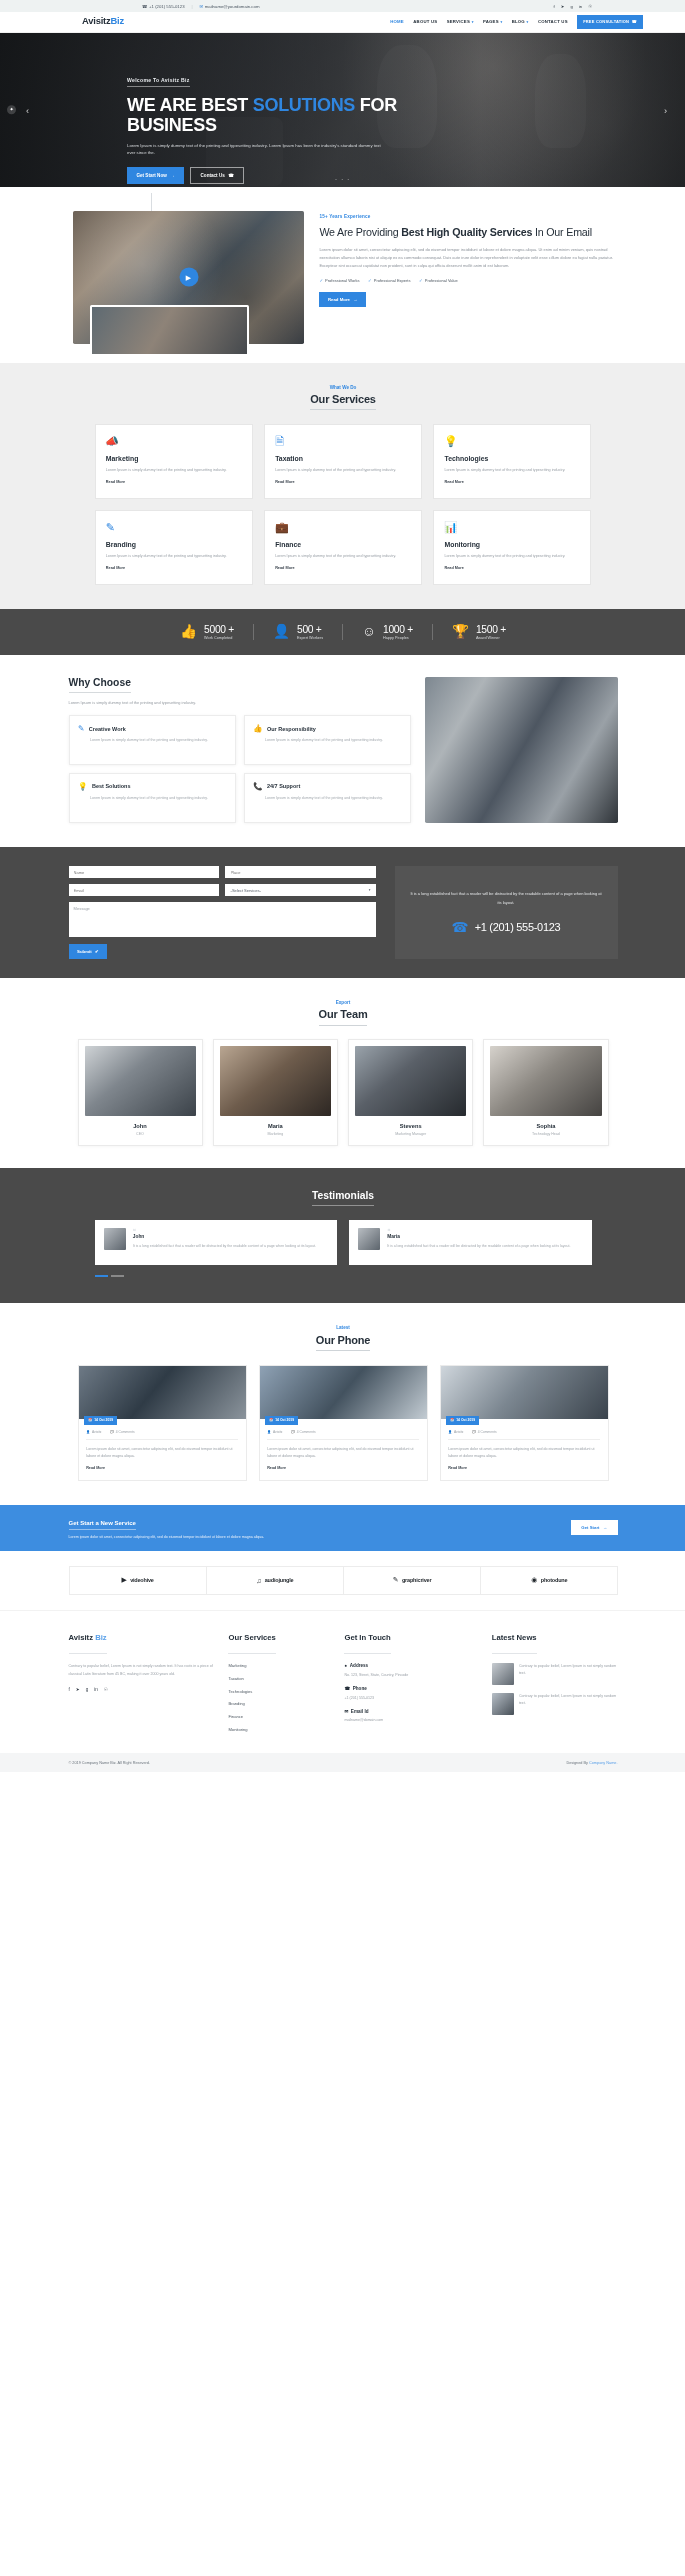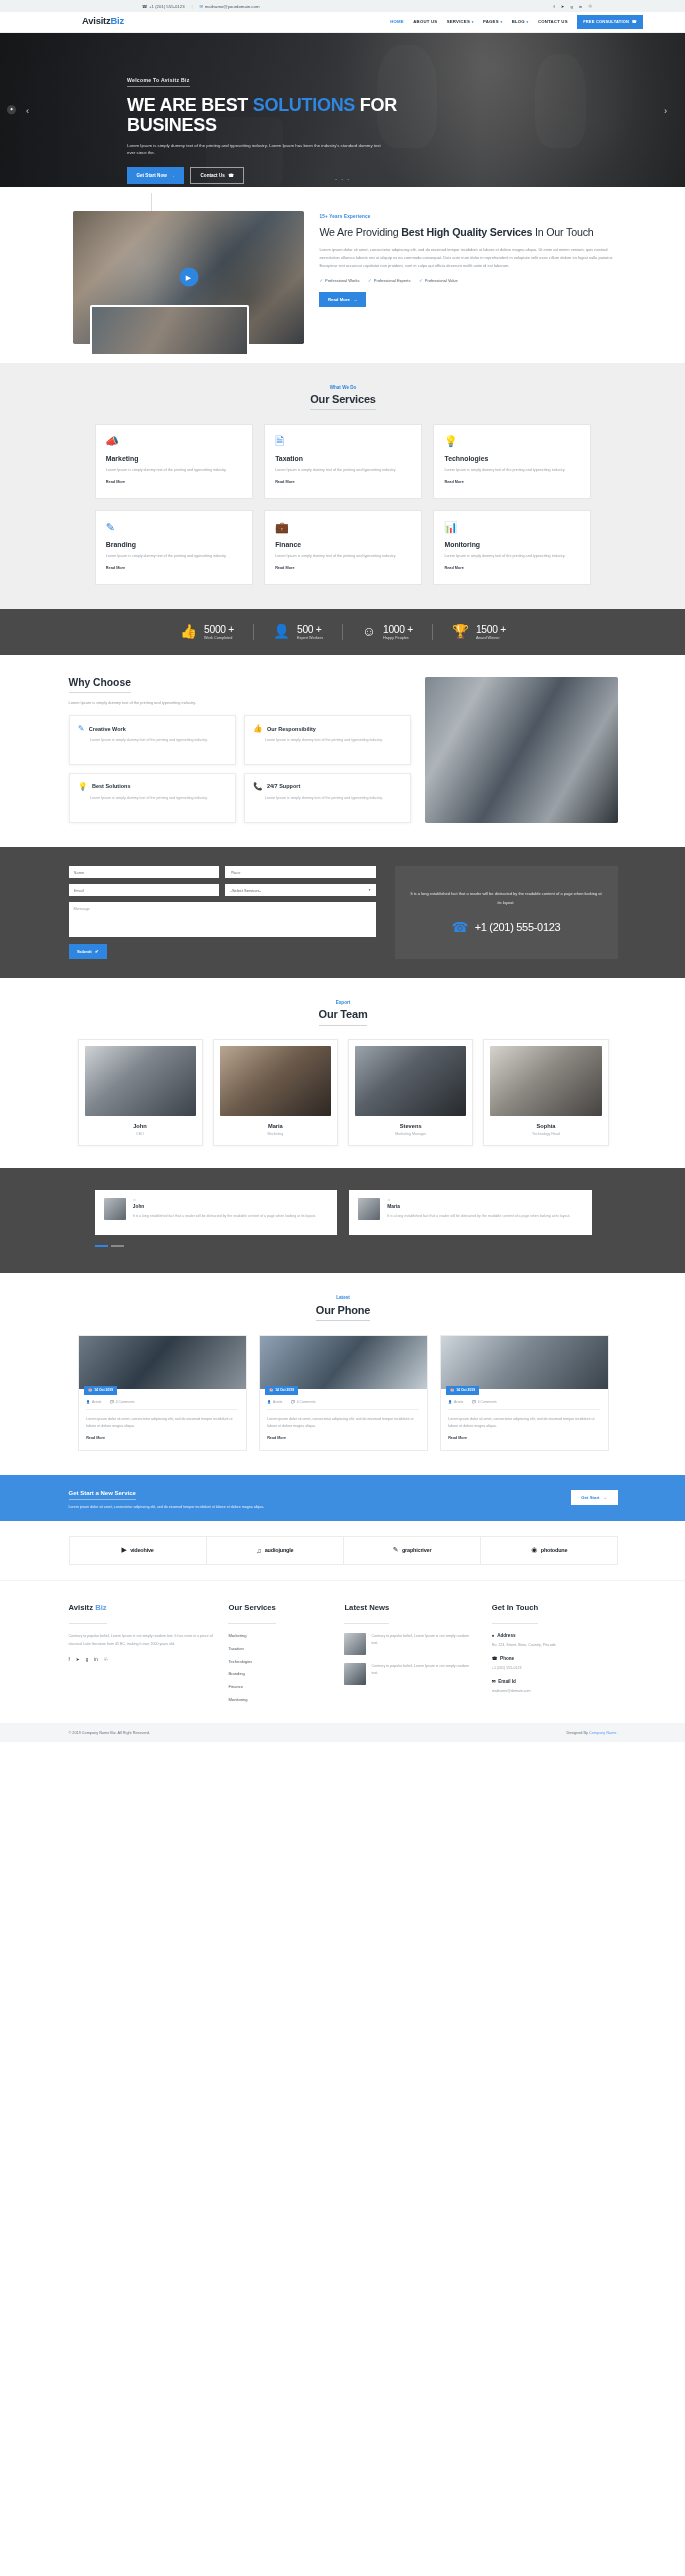--- a/index.html
+++ b/index.html
@@ -298,21 +298,21 @@
     <div class="row">
       <div class="about-imgwrap">
         <div class="ab-img">
           <div class="play">▶</div>
         </div>
         <div class="ab-img2"></div>
       </div>
       <div class="about-txt">
         <div class="eyebrow">15+ Years Experience</div>
         <div class="about-h2">
-          <span>We Are Providing </span><b>Best High Quality Services</b><span> In Our Touch</span>
+          <span>We Are Providing </span><b>Best High Quality Services</b><span> In Our Email</span>
         </div>
         <div class="about-p">Lorem ipsum dolor sit amet, consectetur adipiscing elit, sed do eiusmod tempor incididunt ut labore et dolore magna aliqua. Ut enim ad minim veniam, quis nostrud exercitation ullamco laboris nisi ut aliquip ex ea commodo consequat. Duis aute irure dolor in reprehenderit in voluptate velit esse cillum dolore eu fugiat nulla pariatur. Excepteur sint occaecat cupidatat non proident, sunt in culpa qui officia deserunt mollit anim id est laborum.</div>
         <div class="feats">
           <span class="feat">
               <span class="chk">✓</span>
               <span>Professional Works</span>
             </span>
           <span class="feat">
               <span class="chk">✓</span>
               <span>Professional Experts</span>
@@ -499,20 +499,21 @@
       </div>
       <div class="team-card">
         <div class="team-img t4"></div>
         <div class="team-n">Sophia</div>
         <div class="team-r">Technology Head</div>
       </div>
     </div>
   </div>
 
   <div class="testi">
+    <div class="testi-head"><span class="testi-h">Testimonials</span></div>
     <div class="testi-row">
       <div class="testi-card">
         <div class="testi-av"></div>
         <div>
           <div class="testi-q">❝</div>
           <div class="testi-n">John</div>
           <div class="testi-p">It is a long established fact that a reader will be distracted by the readable content of a page when looking at its layout.</div>
         </div>
       </div>
       <div class="testi-card">
@@ -655,47 +656,47 @@
       <div>
         <div class="f-h">Our Services</div>
         <div class="f-li">Marketing</div>
         <div class="f-li">Taxation</div>
         <div class="f-li">Technologies</div>
         <div class="f-li">Branding</div>
         <div class="f-li">Finance</div>
         <div class="f-li">Monitoring</div>
       </div>
       <div>
+        <div class="f-h">Get In Touch</div>
+        <div class="f-git-h">
+          <span>●</span>
+            <span>Address</span>
+        </div>
+        <div class="f-git-p">No. 123, Street, State, Country, Pincode</div>
+        <div class="f-git-h">
+          <span>☎</span>
+            <span>Phone</span>
+        </div>
+        <div class="f-git-p">+1 (201) 555-0123</div>
+        <div class="f-git-h">
+          <span>✉</span>
+            <span>Email Id</span>
+        </div>
+        <div class="f-git-p">mailname@domain.com</div>
+      </div>
+      <div>
         <div class="f-h">Latest News</div>
         <div class="f-news">
           <div class="f-news-img"></div>
           <div class="f-news-t">Contrary to popular belief, Lorem Ipsum is not simply random text.</div>
         </div>
         <div class="f-news">
           <div class="f-news-img n2"></div>
           <div class="f-news-t">Contrary to popular belief, Lorem Ipsum is not simply random text.</div>
         </div>
-      </div>
-      <div>
-        <div class="f-h">Get In Touch</div>
-        <div class="f-git-h">
-          <span>●</span>
-            <span>Address</span>
-        </div>
-        <div class="f-git-p">No. 123, Street, State, Country, Pincode</div>
-        <div class="f-git-h">
-          <span>☎</span>
-            <span>Phone</span>
-        </div>
-        <div class="f-git-p">+1 (201) 555-0123</div>
-        <div class="f-git-h">
-          <span>✉</span>
-            <span>Email Id</span>
-        </div>
-        <div class="f-git-p">mailname@domain.com</div>
       </div>
     </div>
     <div class="copy">
       <div class="copy-row">
         <span>© 2019 Company Name Biz. All Right Reseverd.</span>
         <span>
           <span>Designed By </span><a href="#">Company Name.</a>
         </span>
       </div>
     </div>

